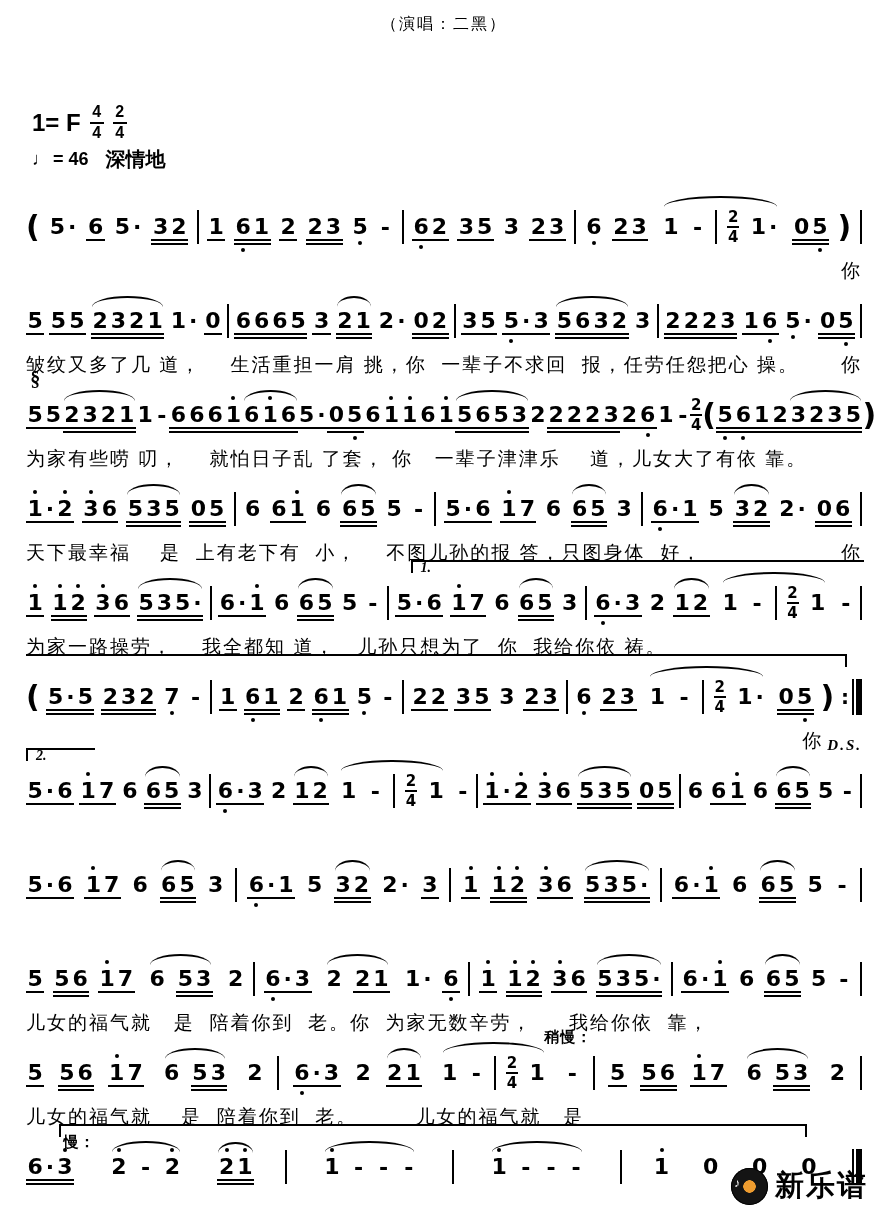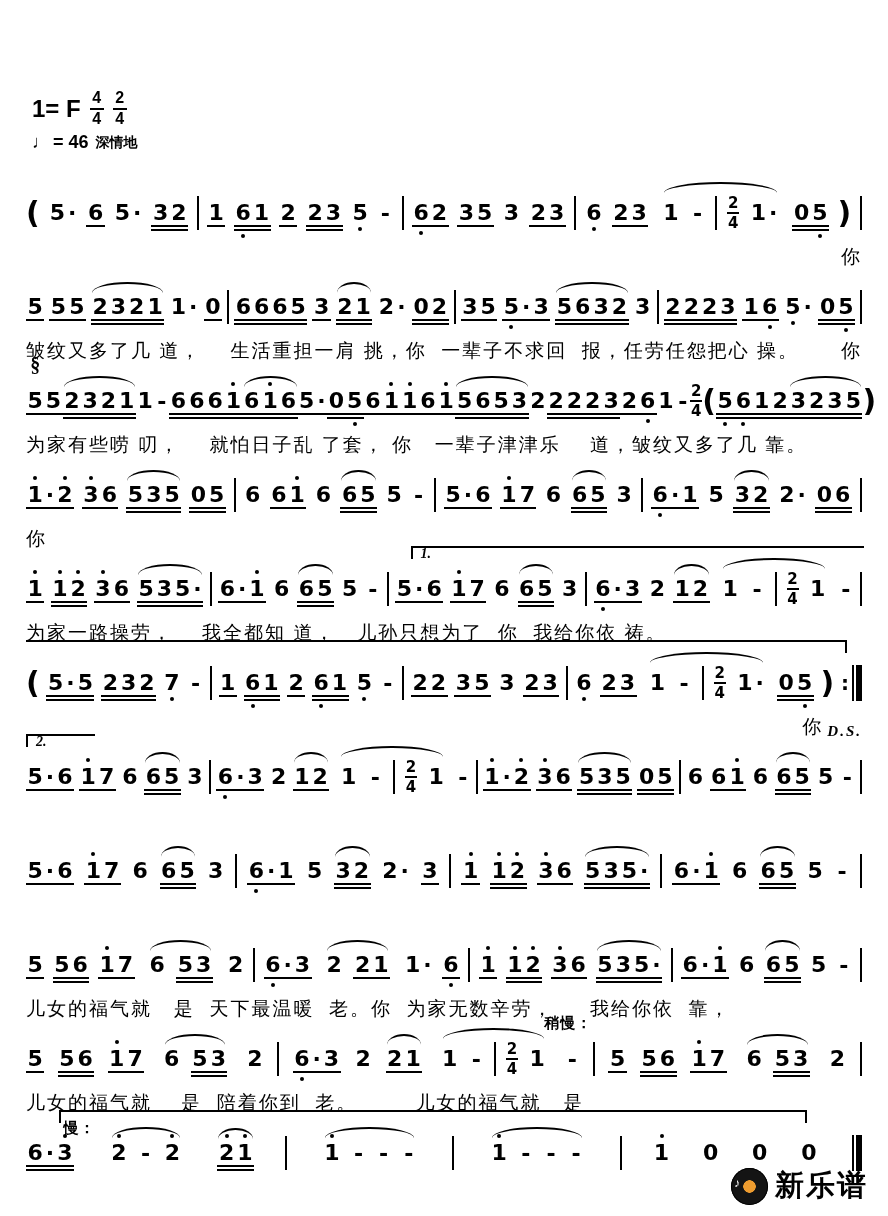--- a/index.html
+++ b/index.html
@@ -7,21 +7,21 @@
         font-family:"Liberation Sans",sans-serif;overflow:hidden;}
   
   .header{position:relative;height:160px;}
   .title{text-align:center;padding-top:34px;font-size:38px;font-weight:bold;letter-spacing:7px;}
   .subtitle{text-align:center;margin-top:14px;font-size:16px;letter-spacing:2px;}
   .keyblock{position:absolute;left:32px;top:90px;}
   .keyline{display:flex;align-items:center;gap:9px;font-size:24px;font-weight:bold;}
   .frac{display:inline-flex;flex-direction:column;align-items:center;font-size:16px;font-weight:bold;line-height:1;}
   .fbar{width:14px;height:2px;background:#000;margin:1.5px 0;}
   .tempoline{display:flex;align-items:center;gap:3px;font-size:18px;font-weight:bold;margin-top:5px;}
-  .tempoline .expr{font-size:14px;margin-left:4px;}
+  .tempoline .expr{font-size:20px;margin-left:14px;}
   .credits{position:absolute;right:30px;top:72px;font-size:17px;font-weight:bold;
            line-height:1.7;letter-spacing:1px;}
   
   .score{padding:6px 26px 0 26px;}
   .system{position:relative;padding-top:28px;height:66px;}
   .music-row{display:flex;align-items:center;justify-content:space-between;
              height:38px;font-size:22px;font-weight:bold;font-family:"DejaVu Sans",sans-serif;}
   .tok{position:relative;display:inline-flex;align-items:baseline;line-height:1;}
   .cell{position:relative;display:inline-block;padding:0 1.5px;line-height:1;}
   .da{position:absolute;top:-8px;left:50%;transform:translateX(-50%);width:4px;height:4px;
@@ -63,20 +63,21 @@
           box-shadow:inset 0 0 0 1px #000;}
   .record::after{content:"♪";position:absolute;left:3px;top:8px;color:#fff;font-size:12px;}
   .brand{font-size:29px;font-weight:bold;letter-spacing:2px;}
 </style>
 </head>
 <body>
 
 <div class="page">
 
   <div class="header">
+    <div class="subtitle">（演唱：二黑）</div>
     <div class="keyblock">
       <div class="keyline">
         <span>1= F</span>
         <span class="frac">
           <span>4</span>
           <span class="fbar"></span>
           <span>4</span>
         </span>
         <span class="frac">
           <span>2</span>
@@ -416,21 +417,21 @@
             <span class="cell">2</span>
             <span class="cell">3</span>
             <span class="cell">5</span>
             <span class="ul" style="bottom: -3px;"></span>
             <span class="ul" style="bottom: -6.5px;"></span>
             <span class="arc"></span>
           </span>
           <span class="paren">)</span>
           <span class="bar"></span>
         </div>
-        <div class="lyrics-row"><span class="lyr-main">为家有些唠 叨，    就怕日子乱 了套， 你   一辈子津津乐    道，皱纹又多了几 靠。</span></div>
+        <div class="lyrics-row"><span class="lyr-main">为家有些唠 叨，    就怕日子乱 了套， 你   一辈子津津乐    道，儿女大了有依 靠。</span></div>
       </div>
       <div class="system">
         <div class="music-row">
           <span class="tok">
             <span class="cell">1<span class="da"></span></span>
             <span class="cell">·</span>
             <span class="cell">2<span class="da"></span></span>
             <span class="ul" style="bottom: -3px;"></span>
           </span>
           <span class="tok">
@@ -522,21 +523,21 @@
             <span class="cell">·</span>
           </span>
           <span class="tok">
             <span class="cell">0</span>
             <span class="cell">6</span>
             <span class="ul" style="bottom: -3px;"></span>
             <span class="ul" style="bottom: -6.5px;"></span>
           </span>
           <span class="bar"></span>
         </div>
-        <div class="lyrics-row"><span class="lyr-right"><span>你</span></span></div>
+        <div class="lyrics-row"><span class="lyr-main">天下最幸福    是  上有老下有  小，    不图儿孙的报 答，只图身体  好，</span><span class="lyr-right"><span>你</span></span></div>
       </div>
       <div class="system">
         <div class="bracket hl" style="left: 46%; width: 54%;">
           <span class="blabel">1.</span>
         </div>
         <div class="music-row">
           <span class="tok">
             <span class="cell">1<span class="da"></span></span>
             <span class="ul" style="bottom: -3px;"></span>
           </span>
@@ -1063,21 +1064,21 @@
             <span class="ul" style="bottom: -3px;"></span>
             <span class="ul" style="bottom: -6.5px;"></span>
             <span class="arc"></span>
           </span>
           <span class="tok">
             <span class="cell">5</span>
           </span>
           <span class="dash">-</span>
           <span class="bar"></span>
         </div>
-        <div class="lyrics-row"><span class="lyr-main">儿女的福气就   是  天下最温暖  老。你  为家无数辛劳，     我给你依  靠，</span></div>
+        <div class="lyrics-row"><span class="lyr-main">儿女的福气就   是  陪着你到  老。你  为家无数辛劳，     我给你依  靠，</span></div>
       </div>
       <div class="system">
         <div class="syslabel" style="left: 62%; top: 2px;">稍慢：</div>
         <div class="music-row">
           <span class="tok">
             <span class="cell">5</span>
             <span class="ul" style="bottom: -3px;"></span>
           </span>
           <span class="tok">
             <span class="cell">5</span>

